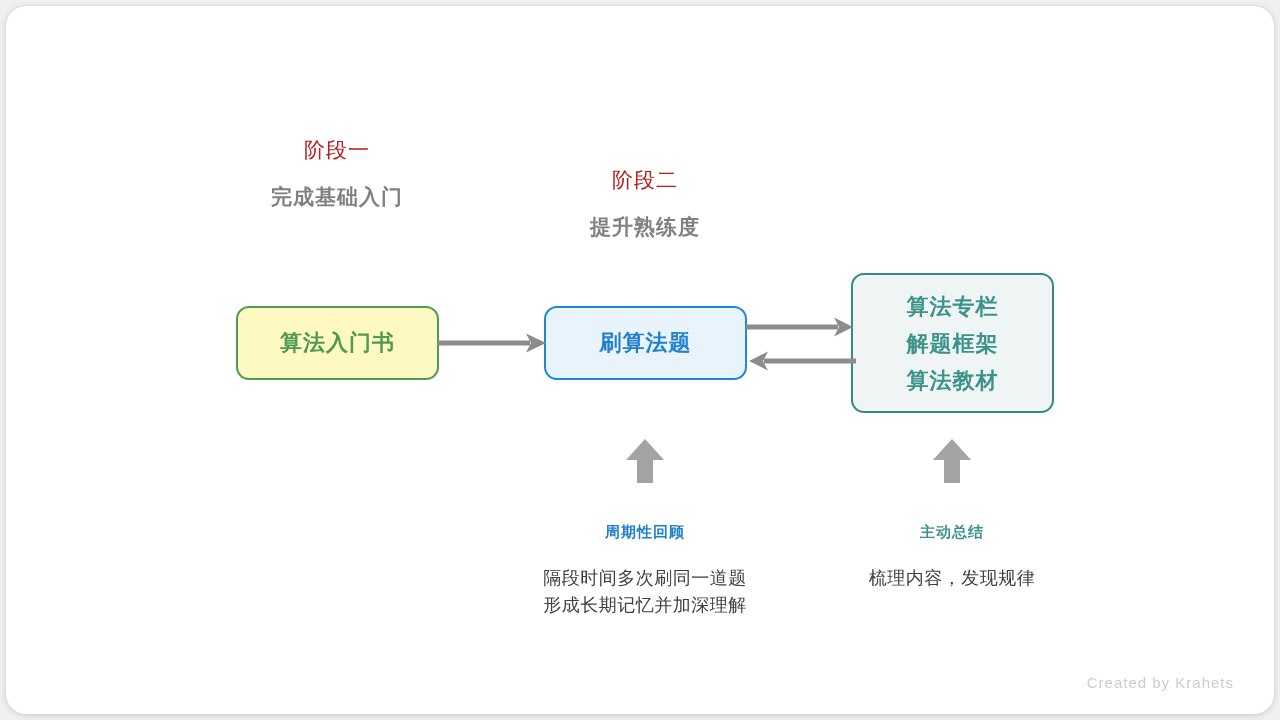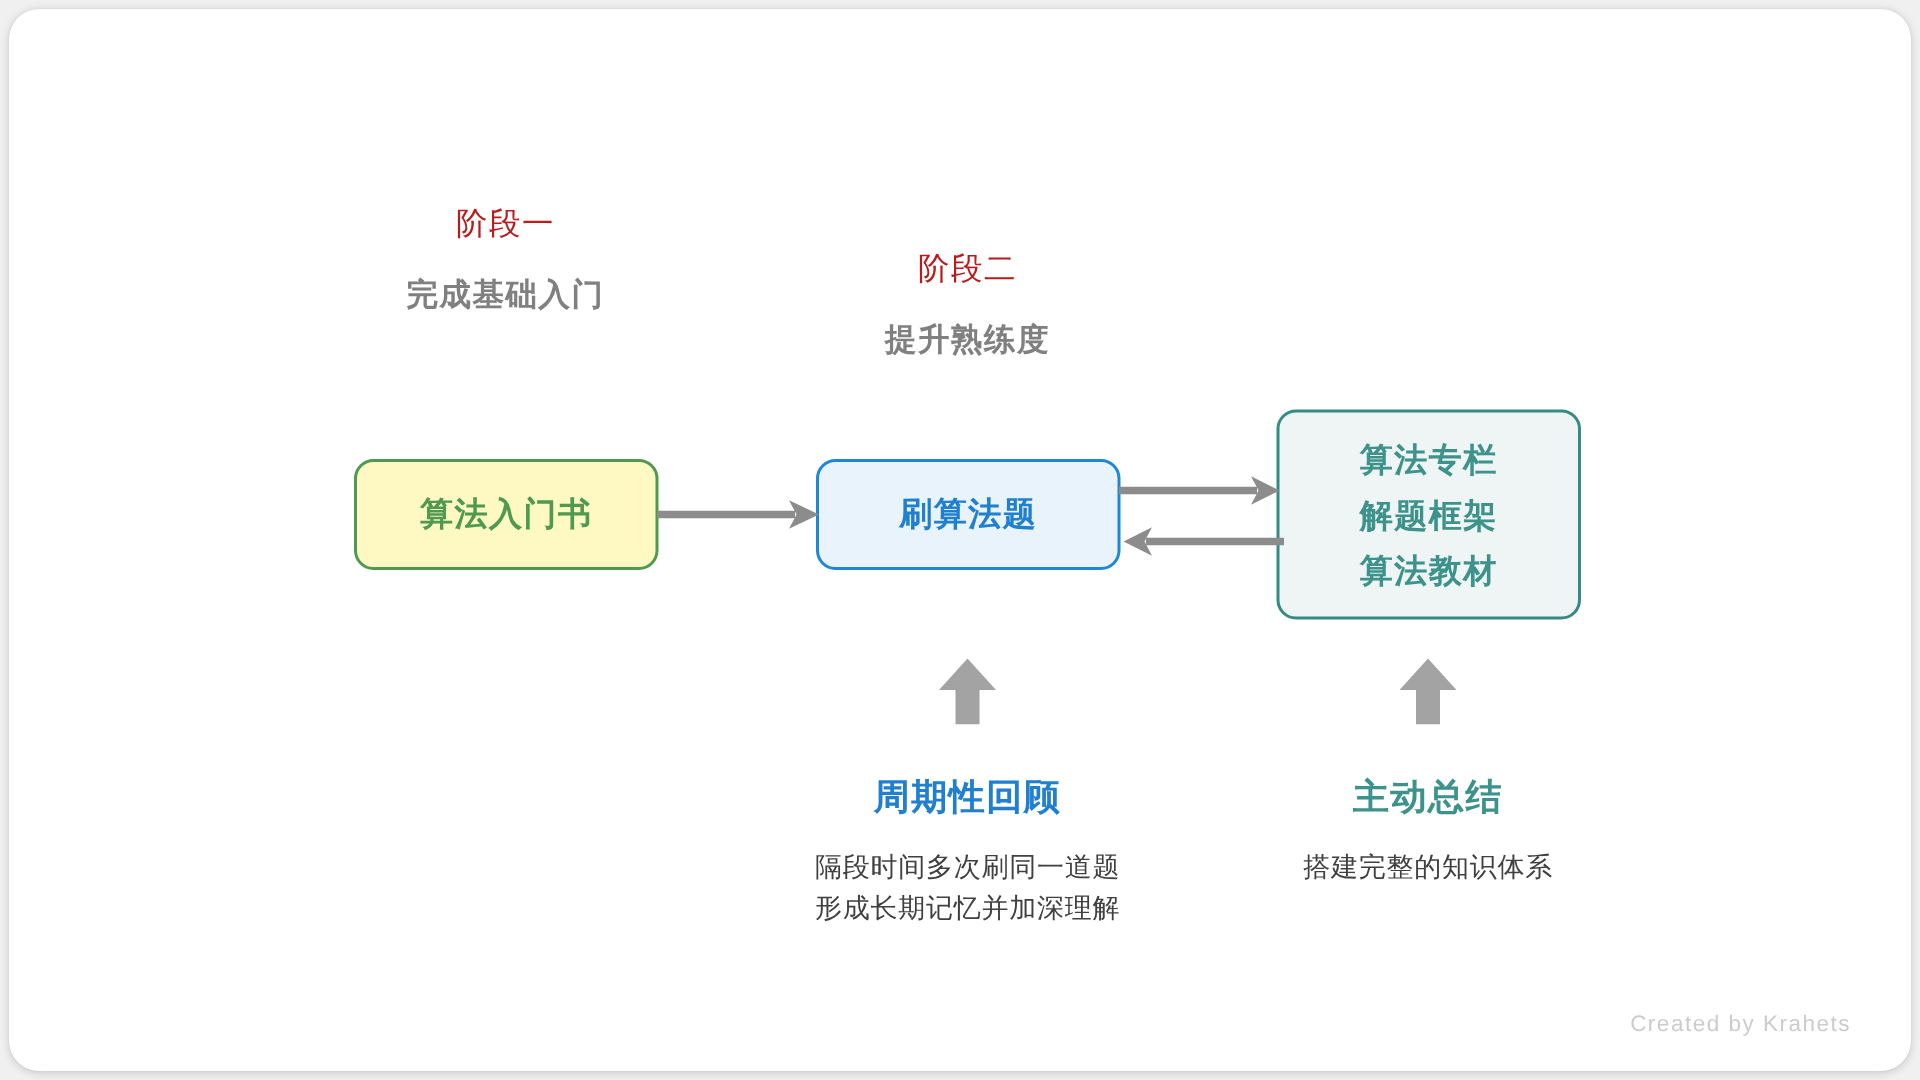--- a/index.html
+++ b/index.html
@@ -105,21 +105,21 @@
   .annot {
     position: absolute;
     text-align: center;
     width: 300px;
   }
   .annot .up-arrow {
     display: block;
     margin: 0 auto;
   }
   .annot .title {
-    font-size: 24px;
+    font-size: 15px;
     font-weight: 700;
     line-height: 28px;
     letter-spacing: 1px;
     margin-top: 35px;
   }
   .annot .desc {
     font-size: 18px;
     color: #404040;
     line-height: 27px;
     font-weight: 400;
@@ -196,20 +196,20 @@
         <div>形成长期记忆并加深理解</div>
       </div>
     </div>
 
     <div class="annot" id="annot-summary">
       <svg class="up-arrow" width="40" height="44" viewBox="0 0 40 44">
         <polygon points="20,0 39,21 28,21 28,44 12,44 12,21 1,21" fill="#a3a3a3"></polygon>
       </svg>
       <div class="title">主动总结</div>
       <div class="desc">
-        <div>搭建完整的知识体系</div>
+        <div>梳理内容，发现规律</div>
       </div>
     </div>
 
     <div id="footer">Created by Krahets</div>
 
   </div>
 </div>
 
 </body></html>

